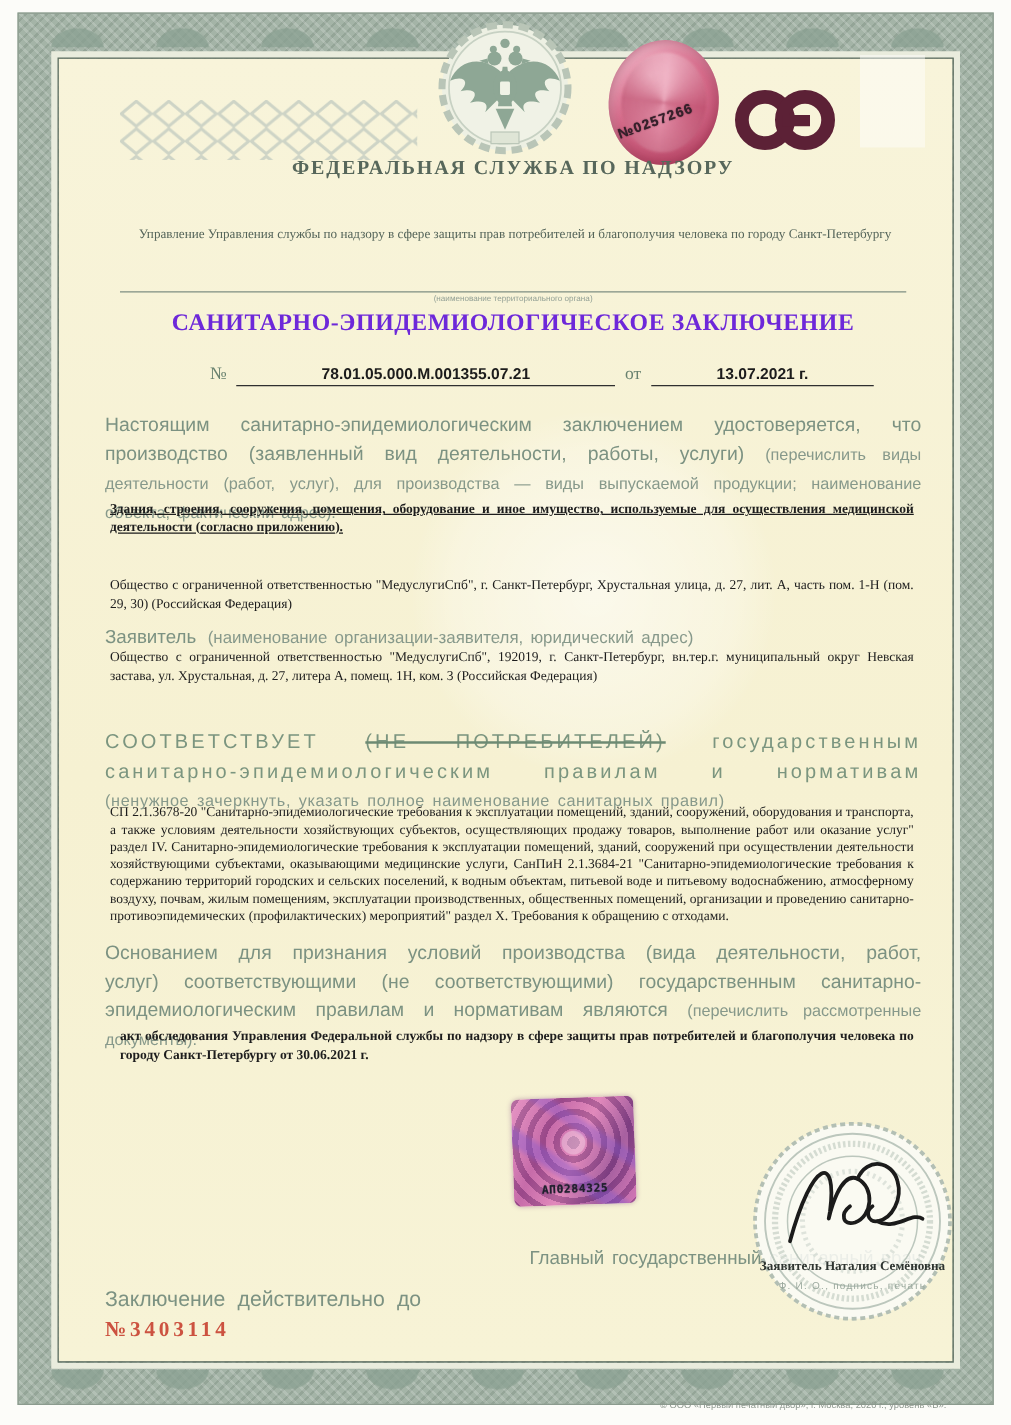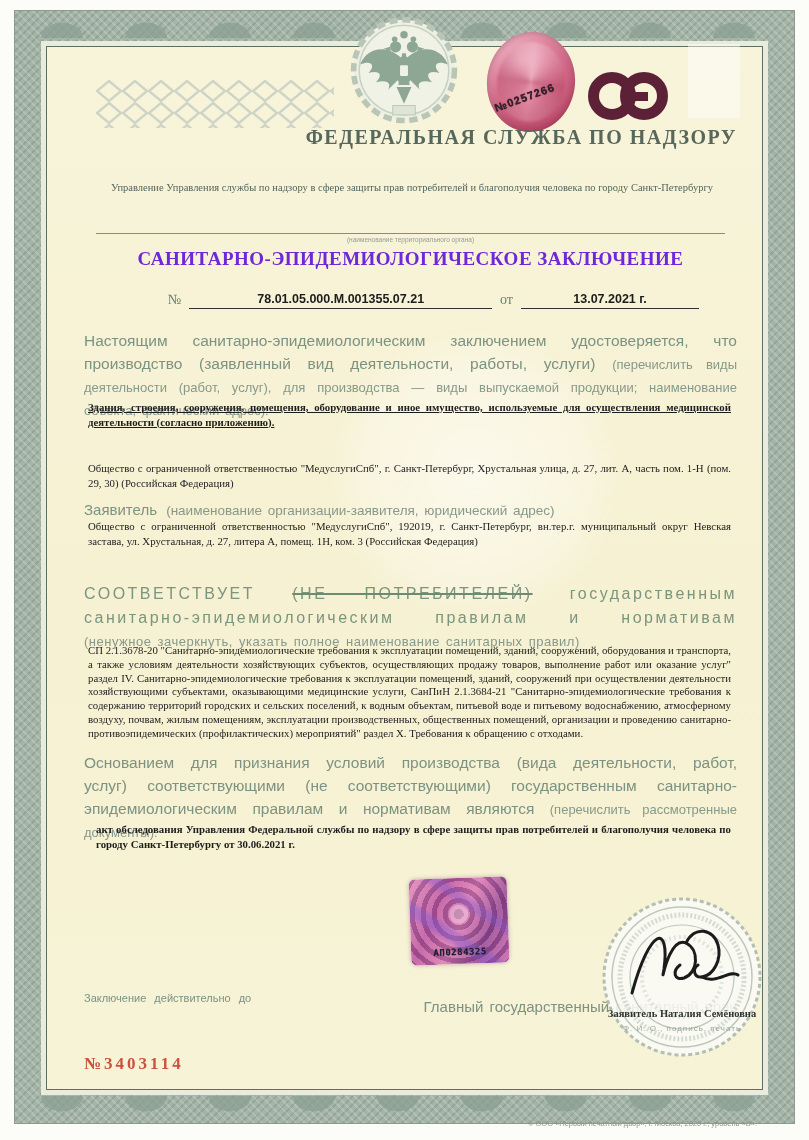--- a/index.html
+++ b/index.html
@@ -56,21 +56,21 @@
     text-shadow:0 0 1px #241219;
   }
   .se-logo { position:absolute; left:586px; top:66px; width:86px; height:60px; }
   .se-logo .ring { position:absolute; width:48px; height:48px; border:11px solid #5c2136; border-radius:50%; top:6px; }
   .se-logo .ring.c { left:2px; }
   .se-logo .ring.e { left:34px; }
   .se-logo .bar { position:absolute; left:40px; top:26px; width:22px; height:9px; background:#5c2136; }
 
   
   .hdr { position:absolute; left:84px; right:72px; text-align:center; color:#57675b; font-family:"Liberation Serif", serif; font-weight:bold; }
-  .hdr1 { top:126px; font-size:20px; letter-spacing:1.5px;text-align:right; }
+  .hdr1 { top:126px; font-size:16px; letter-spacing:1.5px; }
   .hdr2 { top:148px; font-size:16px; letter-spacing:1px; }
   .dept { position:absolute; left:110px; right:95px; top:180px; text-align:center; font-family:"Liberation Serif", serif;
           font-size:10.5px; color:#55655a; line-height:1.55; }
   .rule { position:absolute; left:96px; right:84px; top:233px; border-top:1px solid #7f8f82; }
   .rule-caption { position:absolute; left:84px; right:72px; top:236px; text-align:center; font-size:6.5px; color:#93a095; }
 
   .doc-title { position:absolute; left:84px; right:72px; top:248px; text-align:center;
     font-family:"Liberation Serif", serif; font-weight:bold; font-size:19px; letter-spacing:.5px; color:#6d28d9; }
 
   
@@ -84,21 +84,21 @@
   .green-p { position:absolute; left:84px; right:72px; color:#7c9282; font-size:15.5px; line-height:1.48;
              text-align:justify; word-spacing:5px; }
   .green-p .small-note { font-size:13px; color:#87998b; word-spacing:2px; }
   .p1 { top:330px; }
   .applicant { top:499px; font-size:15px; }
   .applicant .small-note { font-size:13.5px; }
   .conform { top:582px; letter-spacing:2.5px; word-spacing:9px; font-size:16px; color:#7b957f; }
   .conform .strike { text-decoration:line-through; text-decoration-thickness:2px; text-decoration-color:#6d8a73; }
   .conform .small-note { letter-spacing:.5px; word-spacing:2px; }
   .basis { top:752px; }
-  .valid-until { top:990px; font-size:11px; }
+  .valid-until { top:1027px; font-size:17px; }
   .chief { top:996px; font-size:15px; line-height:1.5; text-align:right; word-spacing:2px; }
 
   
   .black-p { position:absolute; left:88px; right:78px; font-family:"Liberation Serif", serif; color:#1d1d1d;
              font-size:10.8px; line-height:1.35; text-align:justify; }
   .blackA { top:400px; font-weight:bold;text-decoration:underline; }
   .blackB { top:461px; }
   .blackC { top:519px; }
   .regs { top:644px; line-height:1.28; }
   .basis-doc { top:822px; font-weight:bold; left:96px; }

